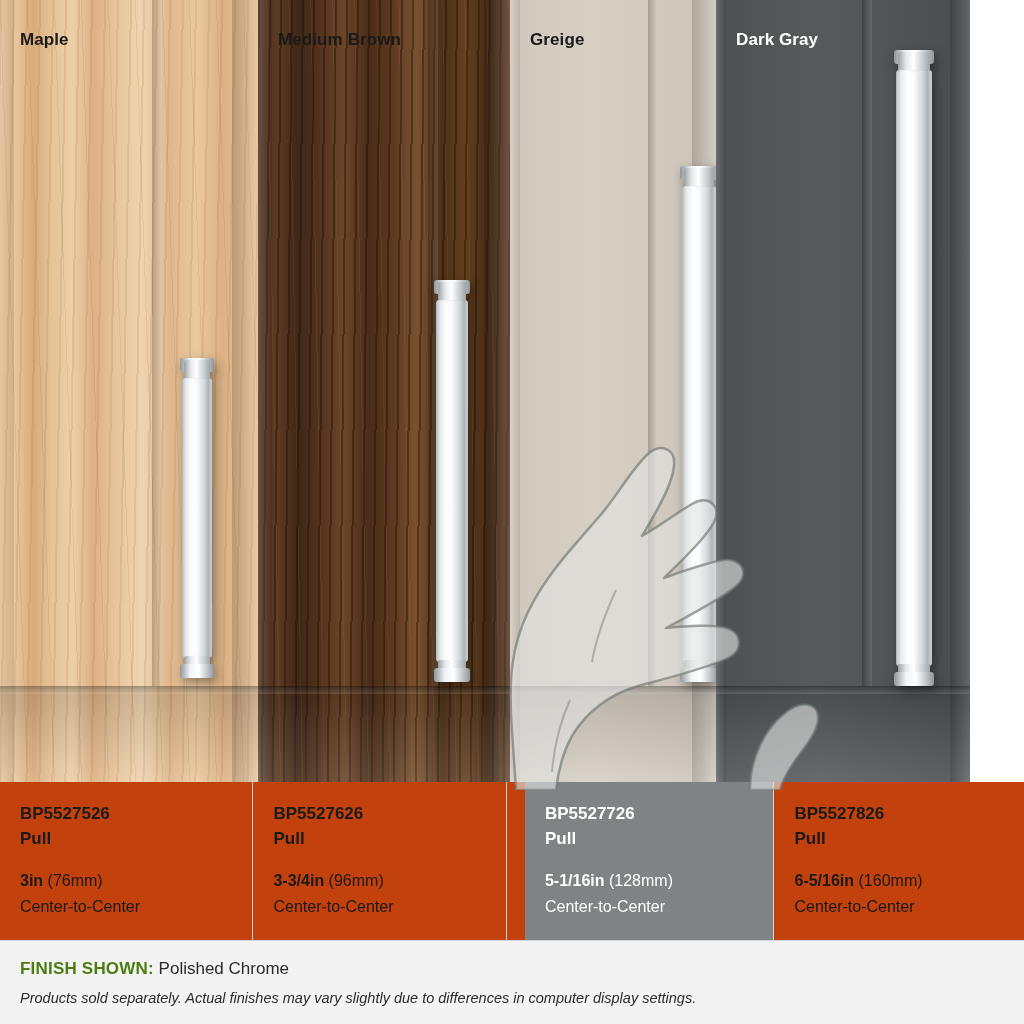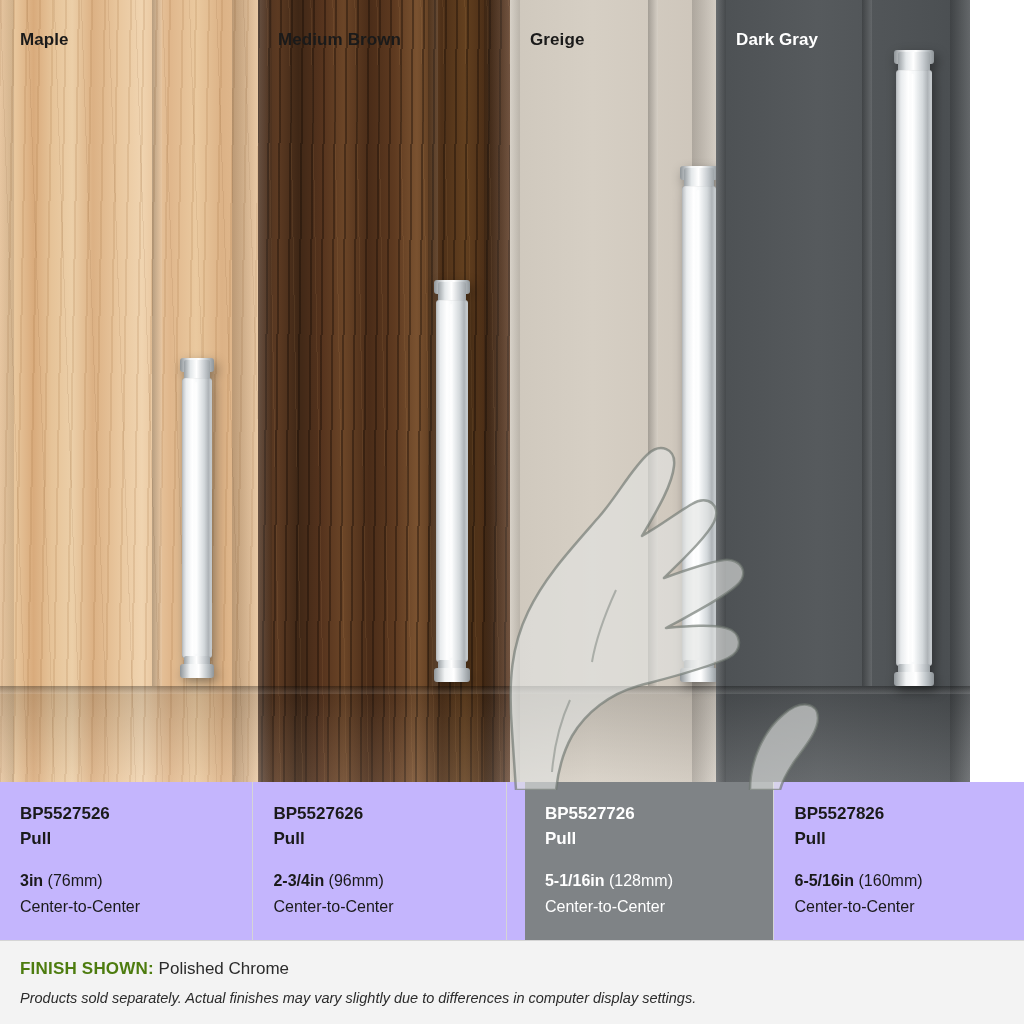--- a/index.html
+++ b/index.html
@@ -150,21 +150,21 @@
     z-index: 7;
     pointer-events: none;
   }
 
   
   .info {
     position: absolute;
     top: 782px; left: 0;
     width: 1024px; height: 158px;
     display: flex;
-    background: #c4b5fd;
+    background: #c2410c;
   }
   .info-cell {
     position: relative;
     padding: 20px 0 0 20px;
     border-right: 1px solid #d5d5d5;
   }
   .info-cell:last-child { border-right: none; }
   .info-cell.shaded {
     background: #7f8386;
     color: #ffffff;
@@ -329,21 +329,21 @@
         <b>3in</b>
         <span>(76mm)</span><br>
         <span>Center-to-Center</span>
       </div>
     </div>
 
     <div class="info-cell" style="width:258px;">
       <div class="sku">BP5527626</div>
       <div class="ptype">Pull</div>
       <div class="dims">
-        <b>2-3/4in</b>
+        <b>3-3/4in</b>
         <span>(96mm)</span><br>
         <span>Center-to-Center</span>
       </div>
     </div>
 
     <div class="info-cell shaded" style="width:254px;margin-left:18px;">
       <div class="sku">BP5527726</div>
       <div class="ptype">Pull</div>
       <div class="dims">
         <b>5-1/16in</b>

